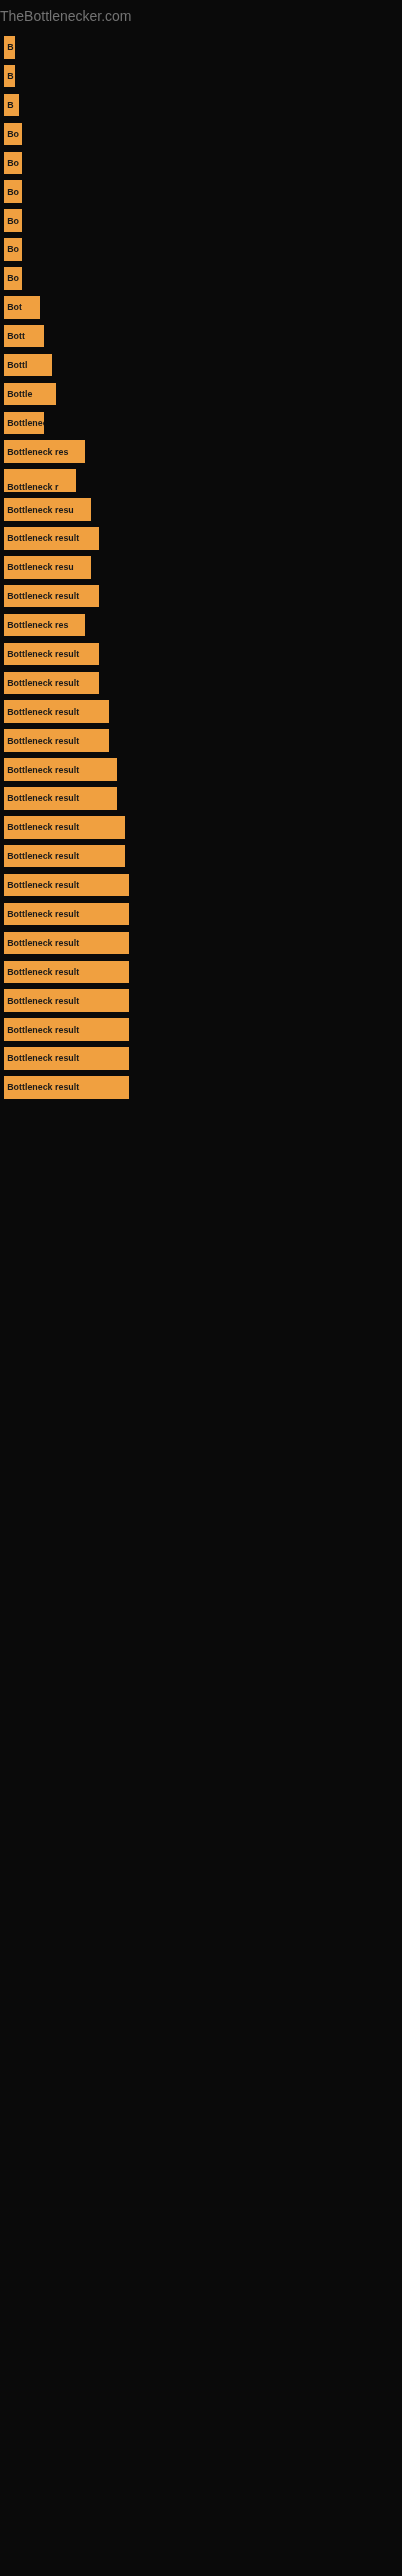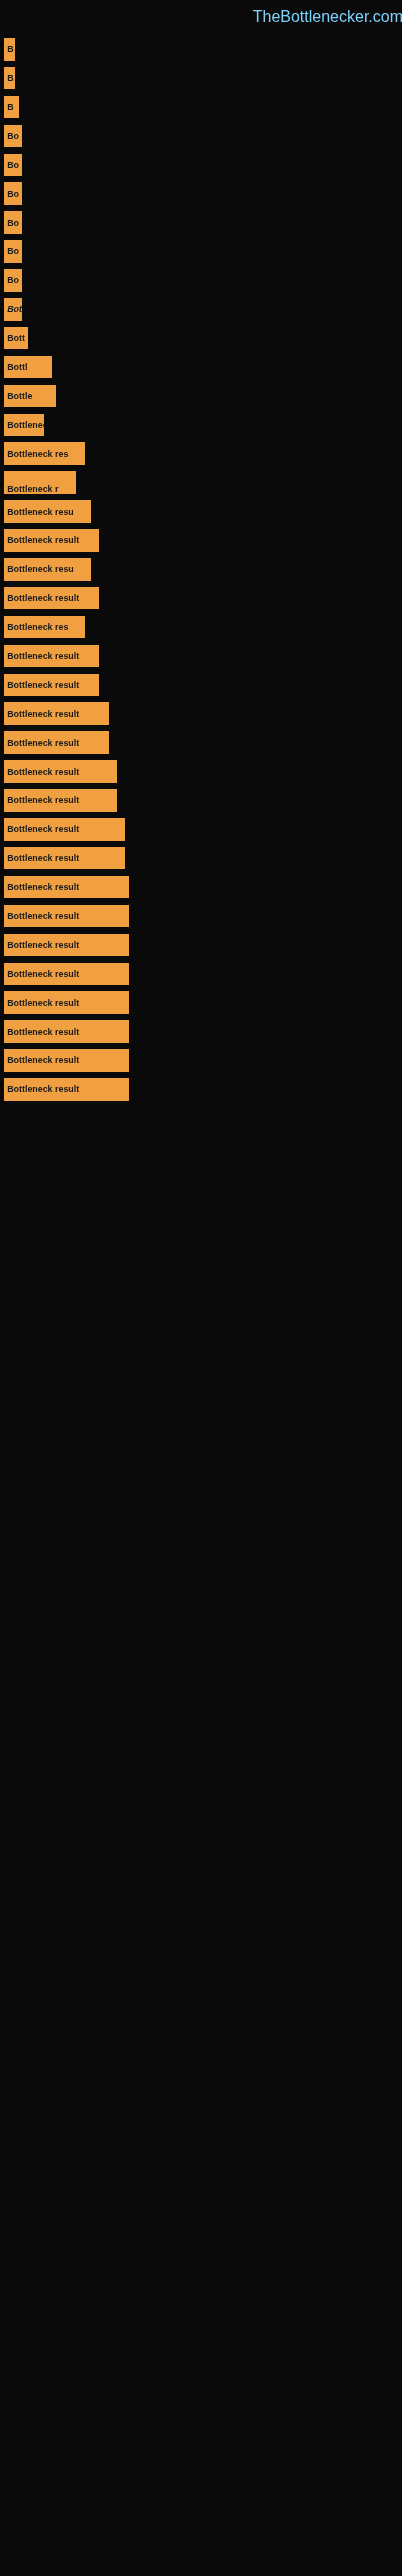--- a/index.html
+++ b/index.html
@@ -9,23 +9,23 @@
     }
     body {
       background-color: #0a0a0a;
       font-family: Arial, sans-serif;
       width: 403px;
       min-height: 2576px;
       position: relative;
       overflow-x: hidden;
     }
     .site-title {
-      color: #7dd3fc;
-      font-size: 16px;
-      text-align: right;
+      color: #737373;
+      font-size: 14px;
+      text-align: left;
       padding: 8px 0 12px 0;
       font-weight: normal;
     }
     .bar-container {
       display: flex;
       align-items: center;
       margin-bottom: 6.4px;
       padding-left: 4px;
     }
     .bar {
@@ -90,26 +90,26 @@
       <div class="bar" style="width: 17.7px;">
         <span class="bar-label">Bo</span>
       </div>
     </div>
     <div class="bar-container">
       <div class="bar" style="width: 17.7px;">
         <span class="bar-label">Bo</span>
       </div>
     </div>
     <div class="bar-container">
-      <div class="bar" style="width: 18px; font-style: italic;">
+      <div class="bar" style="width: 36px;">
         <span class="bar-label">Bot</span>
       </div>
     </div>
     <div class="bar-container">
-      <div class="bar" style="width: 24px;">
+      <div class="bar" style="width: 40px;">
         <span class="bar-label">Bott</span>
       </div>
     </div>
     <div class="bar-container">
       <div class="bar" style="width: 48px;">
         <span class="bar-label">Bottl</span>
       </div>
     </div>
     <div class="bar-container">
       <div class="bar" style="width: 52px;">

